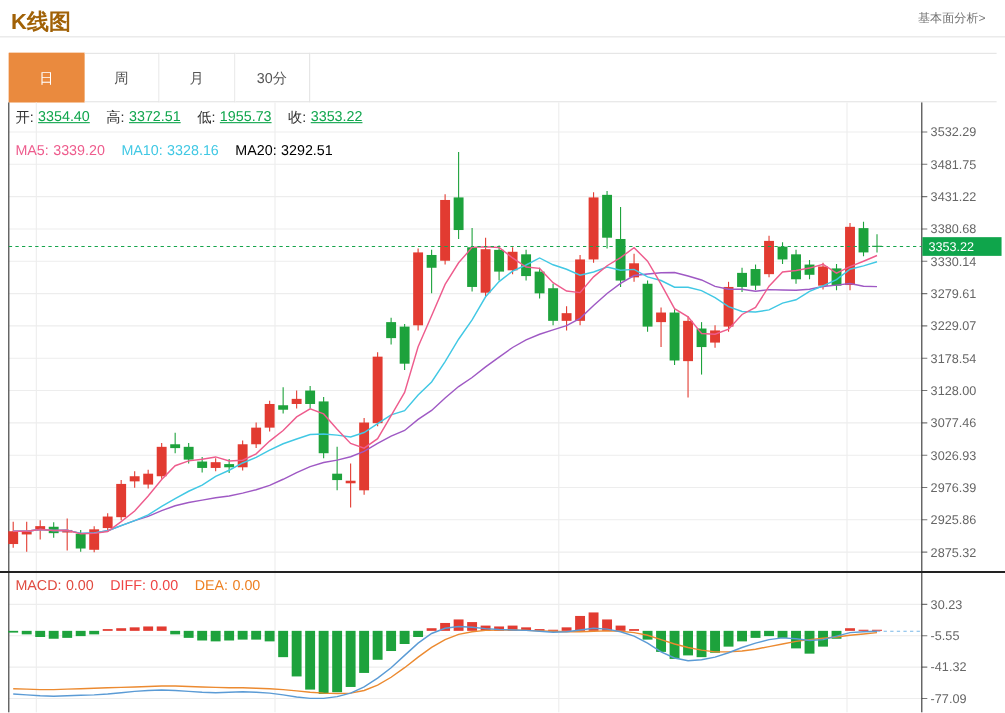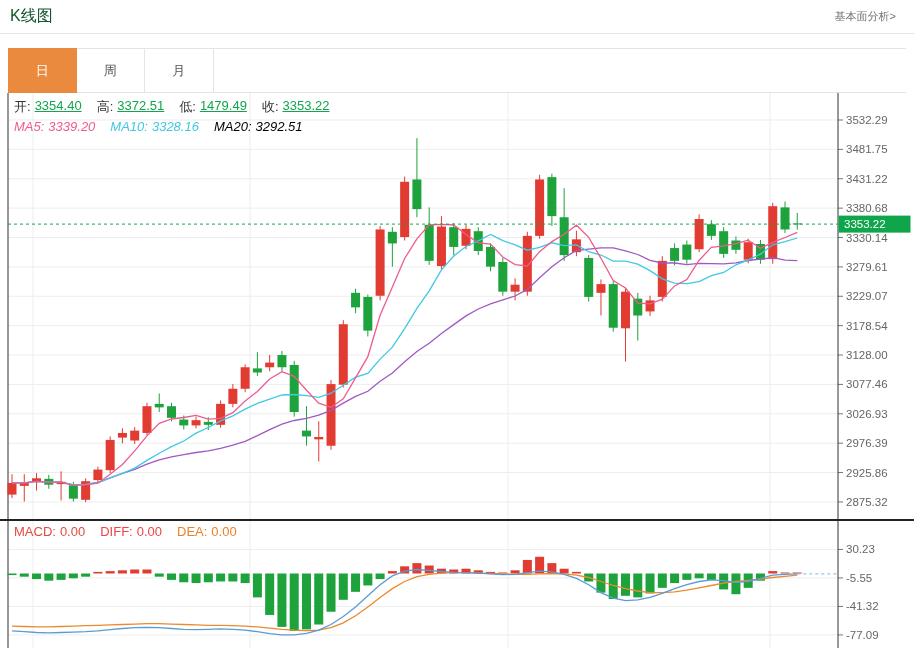--- a/index.html
+++ b/index.html
@@ -1,65 +1,66 @@
 <!DOCTYPE html>
 <html><head>
 <meta charset="utf-8">
 <style>
   html,body{margin:0;padding:0;background:#fff;}
   #app{position:relative;width:914px;height:648px;background:#fff;overflow:hidden;
        font-family:"Liberation Sans",sans-serif;}
-  .title{position:absolute;left:10px;top:6px;font-size:16px;font-weight:normal;color:#14532d;}
+  .title{position:absolute;left:10px;top:6px;font-size:20px;font-weight:bold;color:#a16207;}
   .fund-link{position:absolute;right:18px;top:9px;font-size:11px;color:#737373;cursor:pointer;text-decoration:none;}
   .divider{position:absolute;left:0;top:33px;width:914px;height:1px;background:#e3e3e3;}
   .tabbar{position:absolute;left:8px;top:48px;width:898px;height:45px;display:flex;}
   .tab{width:68.5px;box-sizing:border-box;border:1px solid #e4e4e4;border-left:none;
        text-align:center;line-height:43px;font-size:13px;color:#555;cursor:pointer;background:#fff;}
   .tab.first{border-left:1px solid #e4e4e4;}
   .tab.selected{background:#ea8a3e;border-color:#ea8a3e;color:#fff;}
   .tab-filler{flex:1;box-sizing:border-box;border-top:1px solid #e4e4e4;border-bottom:1px solid #e4e4e4;}
   .inforow{position:absolute;left:14px;display:flex;font-size:13px;white-space:nowrap;z-index:5;}
   .pair{display:flex;margin-right:15px;}
   .pair .lbl{margin-right:4px;}
   .ohlc-row{top:98px;}
   .ohlc-row .lbl{color:#333;}
   .ohlc-row .val{color:#10a64d;text-decoration:underline;}
-  .ma-row{top:119px;font-style:italic;}
+  .ma-row{top:129px;}
   .macd-row{top:524px;}
   svg{position:absolute;left:0;}
   #mainChart{top:93px;}
   #macdChart{top:519px;}
 </style>
 </head>
 <body>
 
 <div id="app">
   <div class="title">K线图</div>
   <a class="fund-link">基本面分析&gt;</a>
   <div class="divider"></div>
 
   <div class="tabbar" id="tabbar">
       <div class="tab first selected">日</div>
       <div class="tab">周</div>
       <div class="tab">月</div>
+      <div class="tab">30分</div>
       <div class="tab-filler"></div>
     </div>
 
   <div class="inforow ohlc-row">
     <span class="pair">
         <span class="lbl">开:</span>
         <span class="val">3354.40</span>
       </span>
     <span class="pair">
         <span class="lbl">高:</span>
         <span class="val">3372.51</span>
       </span>
     <span class="pair">
         <span class="lbl">低:</span>
-        <span class="val">1479.49</span>
+        <span class="val">1955.73</span>
       </span>
     <span class="pair">
         <span class="lbl">收:</span>
         <span class="val">3353.22</span>
       </span>
   </div>
 
   <div class="inforow ma-row">
     <span class="pair" style="color:#ee5c8d">
         <span class="lbl">MA5:</span>

